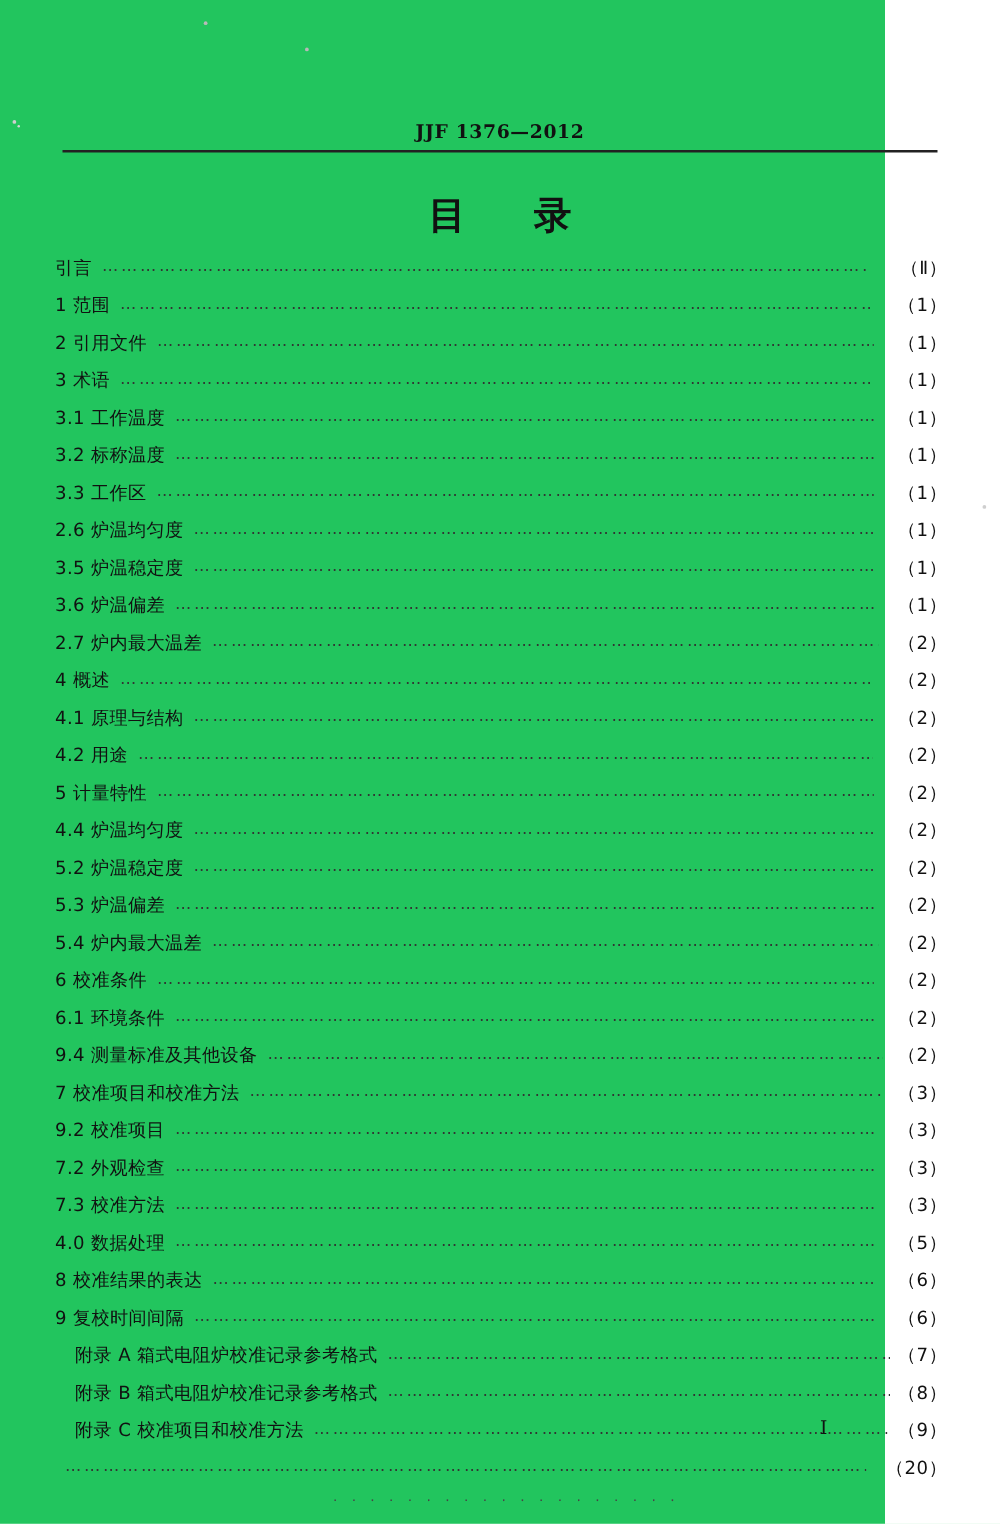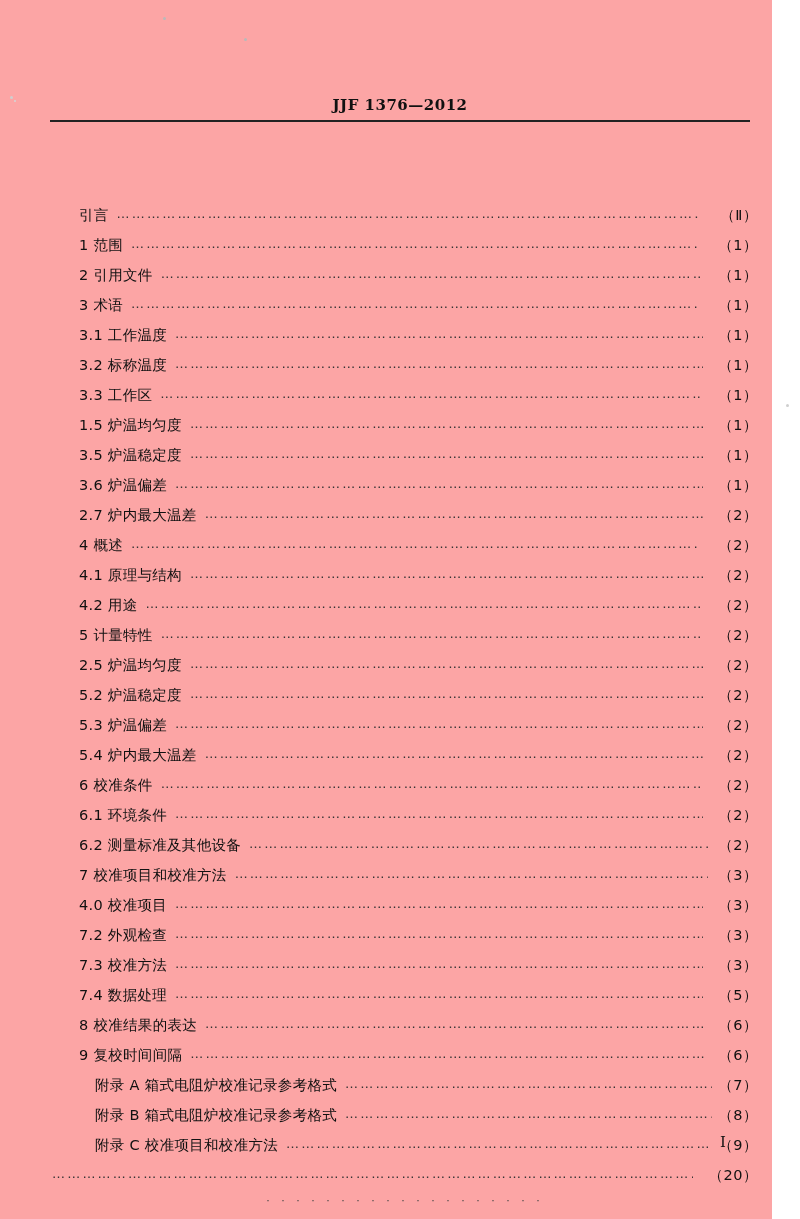--- a/index.html
+++ b/index.html
@@ -11,23 +11,23 @@
     width: 800px;
     height: 1219px;
     font-family: "DejaVu Serif", "Liberation Serif", serif;
     color: #111111;
     position: relative;
     overflow: hidden;
   }
   .page {
     position: absolute;
     left: 0; top: 0;
-    width: 772px;
+    width: 708px;
     height: 1219px;
-    background: #fca5a5;
+    background: #22c55e;
   }
   
   .speck {
     position: absolute;
     background: #b9b9b9;
     border-radius: 50%;
   }
   .s1 { left: 163px; top: 17px;  width: 3px; height: 3px; }
   .s2 { left: 244px; top: 38px;  width: 3px; height: 3px; }
   .s3 { left: 10px;  top: 96px;  width: 3px; height: 3px; background:#cfcfcf; }
@@ -76,21 +76,20 @@
     display: flex;
     align-items: baseline;
     font-size: 14.5px;
     line-height: 1.0;
     height: 30px;
     font-family: "DejaVu Sans", "Liberation Sans", sans-serif;
   }
   .toc-row .label {
     white-space: nowrap;
     letter-spacing: 0.3px;
-    margin-left: 35px;
   }
   .toc-row .leader {
     flex: 1 1 auto;
     margin: 0 6px 0 8px;
     overflow: hidden;
     white-space: nowrap;
     color: #333;
     font-size: 13px;
     letter-spacing: 2.2px;
     transform: translateY(-2px);
@@ -133,20 +132,21 @@
 
   <span class="speck s1"></span>
   <span class="speck s2"></span>
   <span class="speck s3"></span>
   <span class="speck s4"></span>
   <span class="speck s5"></span>
 
   <div class="header">JJF 1376—2012</div>
   <div class="rule"></div>
 
+  <div class="doc-title">目 录</div>
 
   <div class="toc" id="toc-list">
       <div class="toc-row lvl-0">
         <span class="label">引言</span>
         <span class="leader">……………………………………………………………………………………………………………………</span>
         <span class="page-no">（Ⅱ）</span>
       </div>
       <div class="toc-row lvl-0">
         <span class="label">1 范围</span>
         <span class="leader">……………………………………………………………………………………………………………………</span>
@@ -171,21 +171,21 @@
         <span class="label">3.2 标称温度</span>
         <span class="leader">……………………………………………………………………………………………………………………</span>
         <span class="page-no">（1）</span>
       </div>
       <div class="toc-row lvl-1">
         <span class="label">3.3 工作区</span>
         <span class="leader">……………………………………………………………………………………………………………………</span>
         <span class="page-no">（1）</span>
       </div>
       <div class="toc-row lvl-1">
-        <span class="label">1.5 炉温均匀度</span>
+        <span class="label">2.6 炉温均匀度</span>
         <span class="leader">……………………………………………………………………………………………………………………</span>
         <span class="page-no">（1）</span>
       </div>
       <div class="toc-row lvl-1">
         <span class="label">3.5 炉温稳定度</span>
         <span class="leader">……………………………………………………………………………………………………………………</span>
         <span class="page-no">（1）</span>
       </div>
       <div class="toc-row lvl-1">
         <span class="label">3.6 炉温偏差</span>
@@ -211,21 +211,21 @@
         <span class="label">4.2 用途</span>
         <span class="leader">……………………………………………………………………………………………………………………</span>
         <span class="page-no">（2）</span>
       </div>
       <div class="toc-row lvl-0">
         <span class="label">5 计量特性</span>
         <span class="leader">……………………………………………………………………………………………………………………</span>
         <span class="page-no">（2）</span>
       </div>
       <div class="toc-row lvl-1">
-        <span class="label">2.5 炉温均匀度</span>
+        <span class="label">4.4 炉温均匀度</span>
         <span class="leader">……………………………………………………………………………………………………………………</span>
         <span class="page-no">（2）</span>
       </div>
       <div class="toc-row lvl-1">
         <span class="label">5.2 炉温稳定度</span>
         <span class="leader">……………………………………………………………………………………………………………………</span>
         <span class="page-no">（2）</span>
       </div>
       <div class="toc-row lvl-1">
         <span class="label">5.3 炉温偏差</span>
@@ -241,46 +241,46 @@
         <span class="label">6 校准条件</span>
         <span class="leader">……………………………………………………………………………………………………………………</span>
         <span class="page-no">（2）</span>
       </div>
       <div class="toc-row lvl-1">
         <span class="label">6.1 环境条件</span>
         <span class="leader">……………………………………………………………………………………………………………………</span>
         <span class="page-no">（2）</span>
       </div>
       <div class="toc-row lvl-1">
-        <span class="label">6.2 测量标准及其他设备</span>
+        <span class="label">9.4 测量标准及其他设备</span>
         <span class="leader">……………………………………………………………………………………………………………………</span>
         <span class="page-no">（2）</span>
       </div>
       <div class="toc-row lvl-0">
         <span class="label">7 校准项目和校准方法</span>
         <span class="leader">……………………………………………………………………………………………………………………</span>
         <span class="page-no">（3）</span>
       </div>
       <div class="toc-row lvl-1">
-        <span class="label">4.0 校准项目</span>
+        <span class="label">9.2 校准项目</span>
         <span class="leader">……………………………………………………………………………………………………………………</span>
         <span class="page-no">（3）</span>
       </div>
       <div class="toc-row lvl-1">
         <span class="label">7.2 外观检查</span>
         <span class="leader">……………………………………………………………………………………………………………………</span>
         <span class="page-no">（3）</span>
       </div>
       <div class="toc-row lvl-1">
         <span class="label">7.3 校准方法</span>
         <span class="leader">……………………………………………………………………………………………………………………</span>
         <span class="page-no">（3）</span>
       </div>
       <div class="toc-row lvl-1">
-        <span class="label">7.4 数据处理</span>
+        <span class="label">4.0 数据处理</span>
         <span class="leader">……………………………………………………………………………………………………………………</span>
         <span class="page-no">（5）</span>
       </div>
       <div class="toc-row lvl-0">
         <span class="label">8 校准结果的表达</span>
         <span class="leader">……………………………………………………………………………………………………………………</span>
         <span class="page-no">（6）</span>
       </div>
       <div class="toc-row lvl-0">
         <span class="label">9 复校时间间隔</span>

